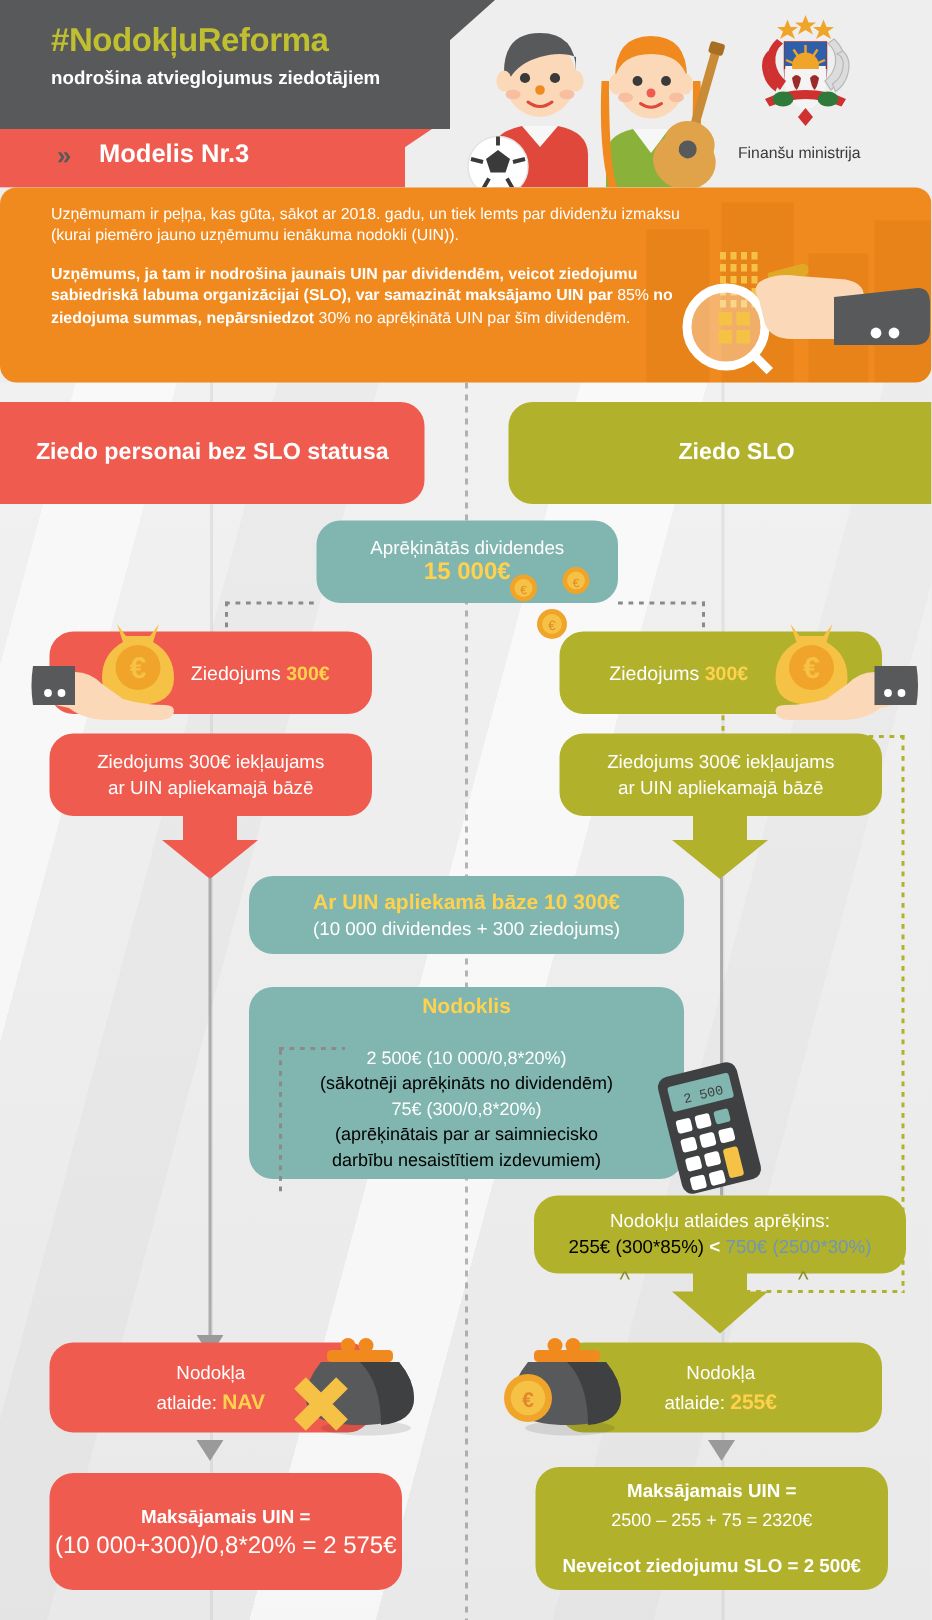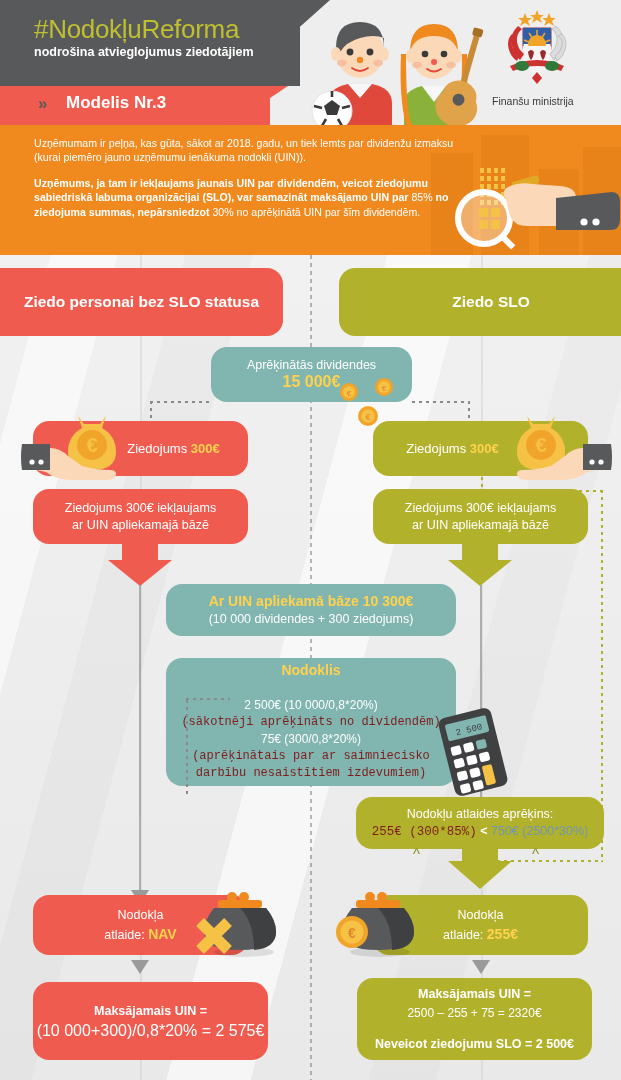--- a/index.html
+++ b/index.html
@@ -46,21 +46,21 @@
     position: absolute; left: 0; top: 0; width: 330px; height: 125px;
     background: #58595b;
     clip-path: polygon(0 0, 330px 0, 190px 125px, 0 125px);
   }
   .header-dark-wide {
     position: absolute; left: 0; top: 0; width: 300px; height: 86px;
     background: #58595b;
   }
   .hashtag {
     position: absolute; left: 34px; top: 14px;
-    font-size: 26px; font-weight: normal; color: #bfbf2f; letter-spacing: -0.3px;
+    font-size: 22px; font-weight: bold; color: #bfbf2f; letter-spacing: -0.3px;
   }
   .subtitle {
     position: absolute; left: 34px; top: 44px;
     font-size: 12.5px; font-weight: bold; color: #ffffff; line-height: 16px;
   }
   .redbar {
     position: absolute; left: 0; top: 86px; width: 270px; height: 39px;
     background: #f05b4f;
   }
   .redbar-slant {
@@ -79,21 +79,21 @@
 
   
   .kids { position: absolute; left: 300px; top: 8px; width: 190px; height: 117px; }
   
   .logo-wrap { position: absolute; left: 492px; top: 4px; width: 118px; height: 114px; text-align: left; }
   .logo-label { font-size: 10.5px; color: #3a3a3a; margin-top: 1px; }
 
   
   .orange {
     position: absolute; left: 0; top: 125px; width: 621px; height: 130px;
-    background: #f08a1f; overflow: hidden;
+    background: #f08a1f; overflow: hidden; border-radius: 11px;
   }
   .orange-text {
     position: absolute; left: 34px; top: 11px; width: 445px;
     color: #ffffff; font-size: 10.6px; line-height: 14.4px;
   }
   .orange-text p { margin-bottom: 11px; }
   .orange-text .bold { font-weight: bold; }
   .hand-glass { position: absolute; left: 444px; top: 160px; width: 180px; height: 98px; }
 
   
@@ -110,21 +110,21 @@
     position: absolute; border-radius: 16px; color: #ffffff;
     display: flex; flex-direction: column; align-items: center; justify-content: center;
     text-align: center;
   }
   .box .ln { display: block; text-align: right; }
   .red   { background: #f05b4f; }
   .olive { background: #b2b12c; }
   .teal  { background: #80b5b0; }
   .yellow-t { color: #ffd24d; font-weight: bold; }
   .blue-t   { color: #6f97b3; }
-  .grey-t   { color: #7f1d1d; font-family: Liberation Mono, monospace; }
+  .grey-t   { color: #000000; }
 
   
   .dots-h {
     position: absolute; height: 2px;
     background-image: linear-gradient(to right, #8a8a8a 50%, transparent 50%);
     background-size: 7px 2px;
   }
   .dots-v {
     position: absolute; width: 2px;
     background-image: linear-gradient(to bottom, #8a8a8a 50%, transparent 50%);
@@ -232,21 +232,21 @@
 
     <svg style="position:absolute;right:0;top:0;width:200px;height:130px;opacity:.5">
       <rect x="10" y="28" width="42" height="102" fill="#e07d15"></rect>
       <rect x="60" y="10" width="48" height="120" fill="#e07d15"></rect>
       <rect x="118" y="44" width="40" height="86" fill="#e07d15"></rect>
       <rect x="162" y="22" width="40" height="108" fill="#e07d15"></rect>
     </svg>
     <div class="orange-text">
       <p>Uzņēmumam ir peļņa, kas gūta, sākot ar 2018. gadu, un tiek lemts par dividenžu izmaksu (kurai piemēro jauno uzņēmumu ienākuma nodokli (UIN)).</p>
       <p>
-        <span class="bold">Uzņēmums, ja tam ir iekļaujams jaunais UIN par dividendēm,</span>
+        <span class="bold">Uzņēmums, ja tam ir nodrošina jaunais UIN par dividendēm,</span>
         <span class="bold">veicot ziedojumu sabiedriskā labuma organizācijai (SLO), var samazināt maksājamo UIN par</span>
         <span>85%</span>
         <span class="bold">no ziedojuma summas, nepārsniedzot</span>
         <span>30%</span>
         <span>no aprēķinātā UIN par šīm dividendēm.</span>
       </p>
     </div>
   </div>
 
   <svg class="hand-glass" viewBox="0 0 180 98">

